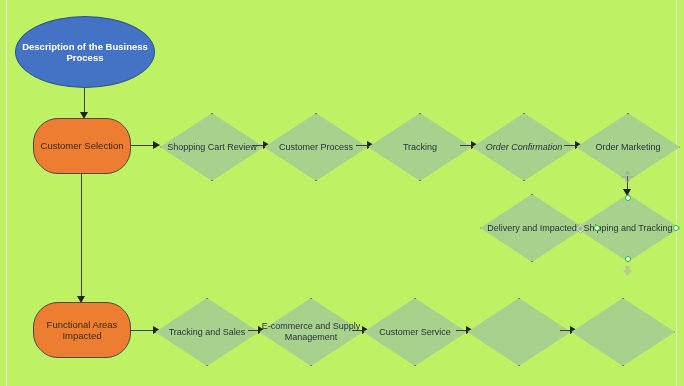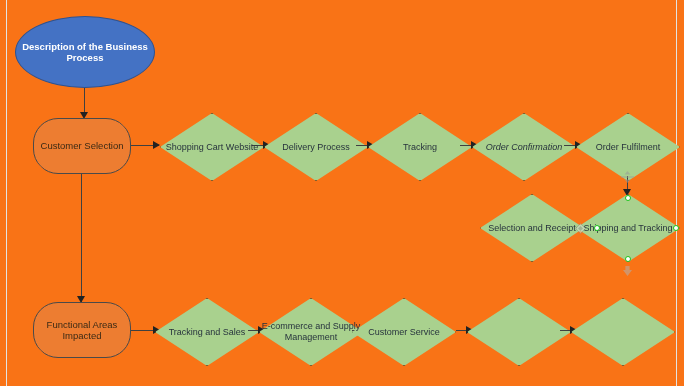--- a/index.html
+++ b/index.html
@@ -8,21 +8,21 @@
     padding: 0;
     background: #ffffff;
   }
   body {
     font-family: "Liberation Sans", sans-serif;
   }
   #canvas {
     position: relative;
     width: 684px;
     height: 386px;
-    background: #f97316;
+    background: #bef264;
     overflow: hidden;
   }
   
   .guide {
     position: absolute;
     top: 0;
     width: 1px;
     height: 386px;
     background: #e3e3e3;
     pointer-events: none;
@@ -147,29 +147,29 @@
 
   <div class="shape octbox" style="left:33px; top:118px; width:98px; height:56px;">
     <span class="label">Customer Selection</span>
   </div>
 
   <div class="conn h" style="left:131px; top:145px; width:28px;"></div>
   <div class="arrowhead right" style="left:153px; top:141px;"></div>
 
   <div class="shape diamond" style="left:160px; top:113px; width:104px; height:68px;">
     <span class="dshape"></span>
-    <span class="label">Shopping Cart Website</span>
+    <span class="label">Shopping Cart Review</span>
   </div>
 
   <div class="conn h" style="left:252px; top:145px; width:24px;"></div>
   <div class="arrowhead right" style="left:263px; top:141px;"></div>
 
   <div class="shape diamond" style="left:264px; top:113px; width:104px; height:68px;">
     <span class="dshape"></span>
-    <span class="label">Delivery Process</span>
+    <span class="label">Customer Process</span>
   </div>
 
   <div class="conn h" style="left:356px; top:145px; width:24px;"></div>
   <div class="arrowhead right" style="left:367px; top:141px;"></div>
 
   <div class="shape diamond" style="left:368px; top:113px; width:104px; height:68px;">
     <span class="dshape"></span>
     <span class="label">Tracking</span>
   </div>
 
@@ -179,36 +179,36 @@
   <div class="shape diamond" style="left:472px; top:113px; width:104px; height:68px;font-style:italic;">
     <span class="dshape"></span>
     <span class="label">Order Confirmation</span>
   </div>
 
   <div class="conn h" style="left:564px; top:145px; width:24px;"></div>
   <div class="arrowhead right" style="left:575px; top:141px;"></div>
 
   <div class="shape diamond" style="left:576px; top:113px; width:104px; height:68px;">
     <span class="dshape"></span>
-    <span class="label">Order Fulfilment</span>
+    <span class="label">Order Marketing</span>
   </div>
 
   <div class="conn v" style="left:627px; top:176px; height:22px;"></div>
   <div class="arrowhead down" style="left:623px; top:189px;"></div>
   <div class="ghost" style="left:620px; top:170px;">
     <svg width="15" height="14" viewBox="0 0 15 14">
       <path d="M7.5 1 L10.5 4.5 L4.5 4.5 Z" fill="#9a9a9a"></path>
       <path d="M1 7 L14 7" stroke="#9a9a9a" stroke-width="1.4"></path>
       <path d="M7.5 13 L10.5 9.5 L4.5 9.5 Z" fill="#9a9a9a"></path>
     </svg>
   </div>
 
   <div class="shape diamond" style="left:480px; top:194px; width:104px; height:68px;">
     <span class="dshape"></span>
-    <span class="label">Selection and Receipt</span>
+    <span class="label">Delivery and Impacted</span>
   </div>
   <div class="ghost" style="left:575px; top:223px;">
     <svg width="11" height="11" viewBox="0 0 11 11">
       <path d="M5.5 0.6 L10.4 5.5 L5.5 10.4 L0.6 5.5 Z" fill="#d8e2d0" stroke="#8e8e8e" stroke-width="1"></path>
       <path d="M5.5 3 L8 5.5 L5.5 8 L3 5.5 Z" fill="#9a9a9a"></path>
     </svg>
   </div>
 
   <div class="conn h" style="left:584px; top:227px; width:14px;"></div>
   <div class="arrowhead left" style="left:583px; top:223px;"></div>
@@ -248,21 +248,21 @@
   <div class="arrowhead right" style="left:258px; top:326px;"></div>
 
   <div class="shape diamond" style="left:259px; top:298px; width:104px; height:68px;">
     <span class="dshape"></span>
     <span class="label">E-commerce and Supply Management</span>
   </div>
 
   <div class="conn h" style="left:352px; top:330px; width:22px;"></div>
   <div class="arrowhead right" style="left:362px; top:326px;"></div>
 
-  <div class="shape diamond" style="left:352px; top:298px; width:104px; height:68px;justify-content:center;">
+  <div class="shape diamond" style="left:363px; top:298px; width:104px; height:68px;justify-content:center;">
     <span class="dshape"></span>
     <span class="label">Customer Service</span>
   </div>
 
   <div class="conn h" style="left:456px; top:330px; width:22px;"></div>
   <div class="arrowhead right" style="left:466px; top:326px;"></div>
 
   <div class="shape diamond" style="left:467px; top:298px; width:104px; height:68px;">
     <span class="dshape"></span>
   </div>

